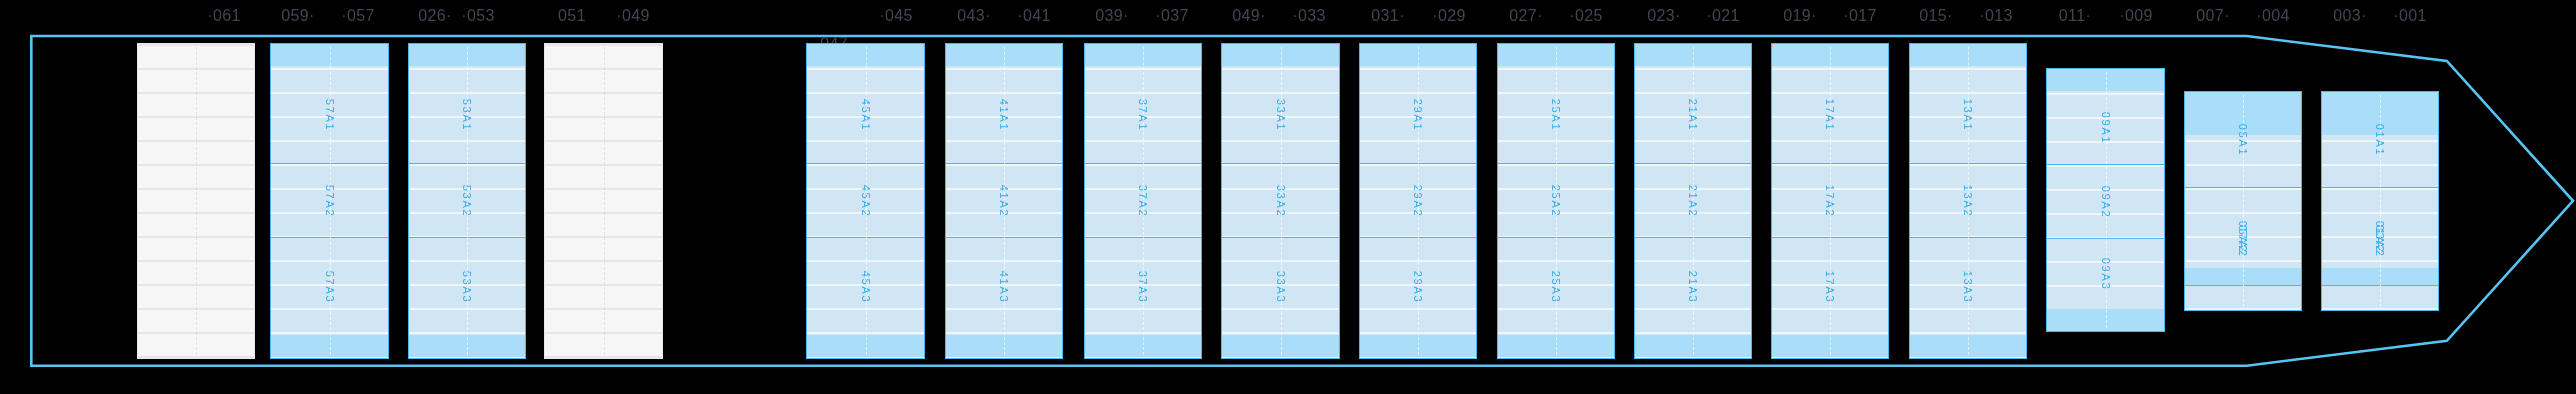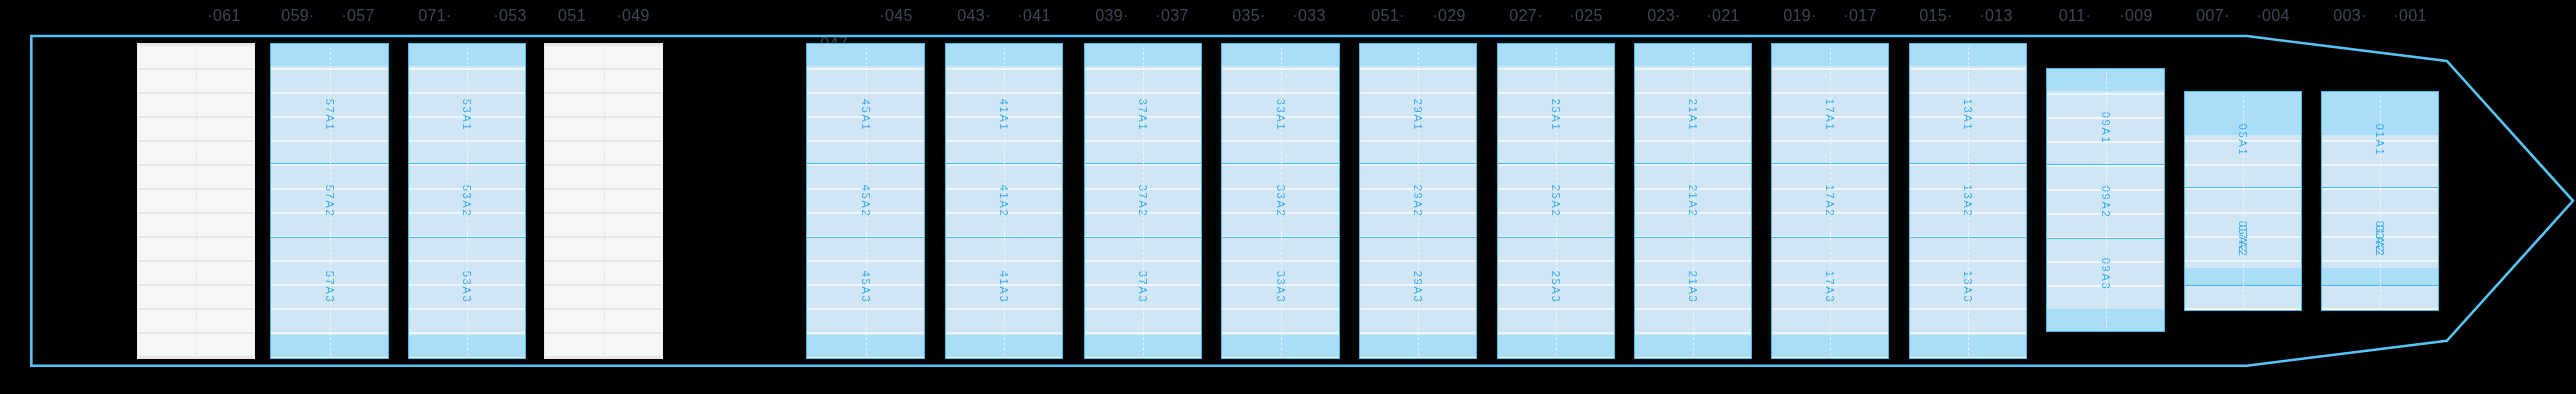--- a/index.html
+++ b/index.html
@@ -29,33 +29,33 @@
 <body>
 
 <div class="stage">
   <svg class="hull-svg" width="2576" height="394" viewBox="0 0 3000 459">
     <polygon points="36,42 2617,42 2850,71 2997,234 2850,397 2617,426 36,426" fill="none" stroke-width="3" stroke="#57c4f3"></polygon>
   </svg>
   <div>
       <span class="fnum" style="left: 224px;">·061</span>
       <span class="fnum" style="left: 298px;">059·</span>
       <span class="fnum" style="left: 358px;">·057</span>
-      <span class="fnum" style="left: 435px;">071·</span>
-      <span class="fnum" style="left: 510px;">·053</span>
+      <span class="fnum" style="left: 435px;">026·</span>
+      <span class="fnum" style="left: 478px;">·053</span>
       <span class="fnum" style="left: 572px;">051</span>
       <span class="fnum" style="left: 633px;">·049</span>
       <span class="fnum" style="left: 837px; margin-top: 28px;">047·</span>
       <span class="fnum" style="left: 896px;">·045</span>
       <span class="fnum" style="left: 974px;">043·</span>
       <span class="fnum" style="left: 1034px;">·041</span>
       <span class="fnum" style="left: 1112px;">039·</span>
       <span class="fnum" style="left: 1172px;">·037</span>
-      <span class="fnum" style="left: 1249px;">035·</span>
+      <span class="fnum" style="left: 1249px;">049·</span>
       <span class="fnum" style="left: 1309px;">·033</span>
-      <span class="fnum" style="left: 1388px;">051·</span>
+      <span class="fnum" style="left: 1388px;">031·</span>
       <span class="fnum" style="left: 1449px;">·029</span>
       <span class="fnum" style="left: 1526px;">027·</span>
       <span class="fnum" style="left: 1586px;">·025</span>
       <span class="fnum" style="left: 1664px;">023·</span>
       <span class="fnum" style="left: 1723px;">·021</span>
       <span class="fnum" style="left: 1800px;">019·</span>
       <span class="fnum" style="left: 1860px;">·017</span>
       <span class="fnum" style="left: 1936px;">015·</span>
       <span class="fnum" style="left: 1996px;">·013</span>
       <span class="fnum" style="left: 2075px;">011·</span>

